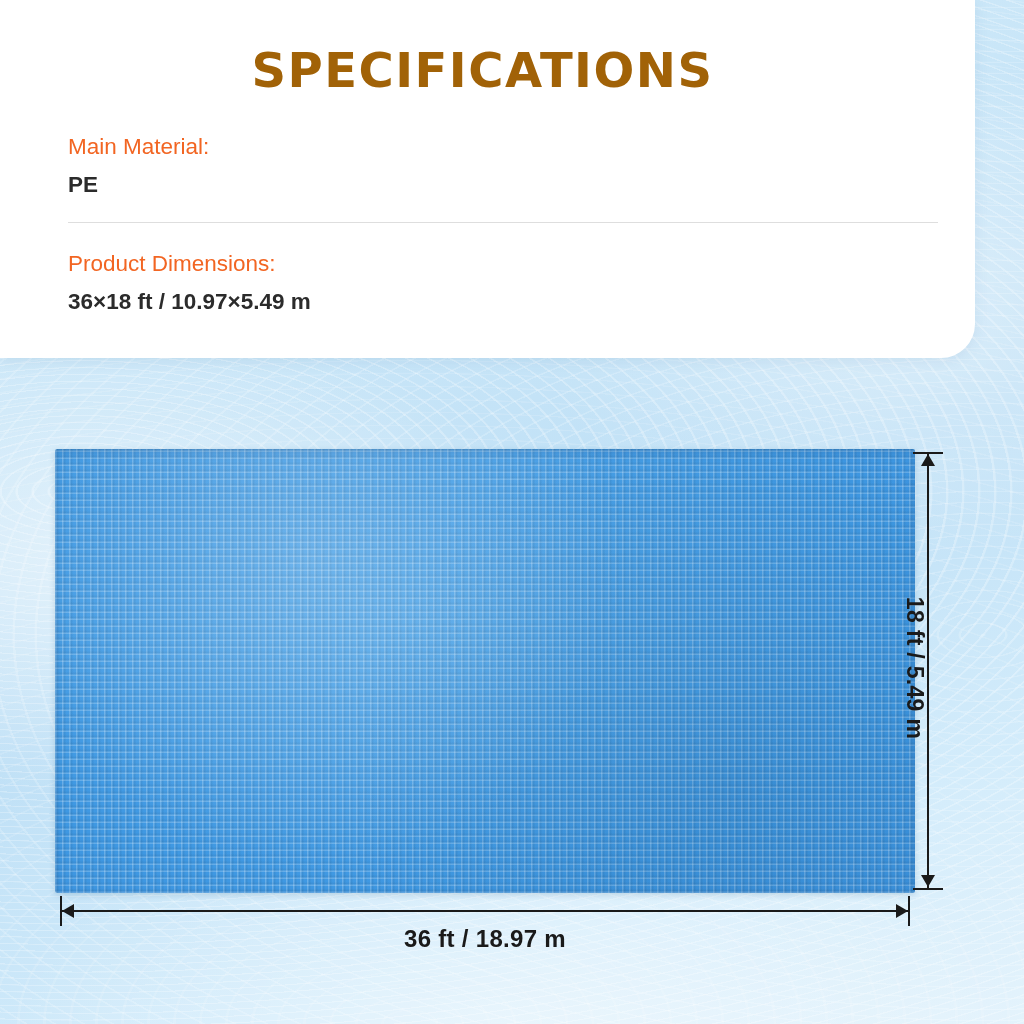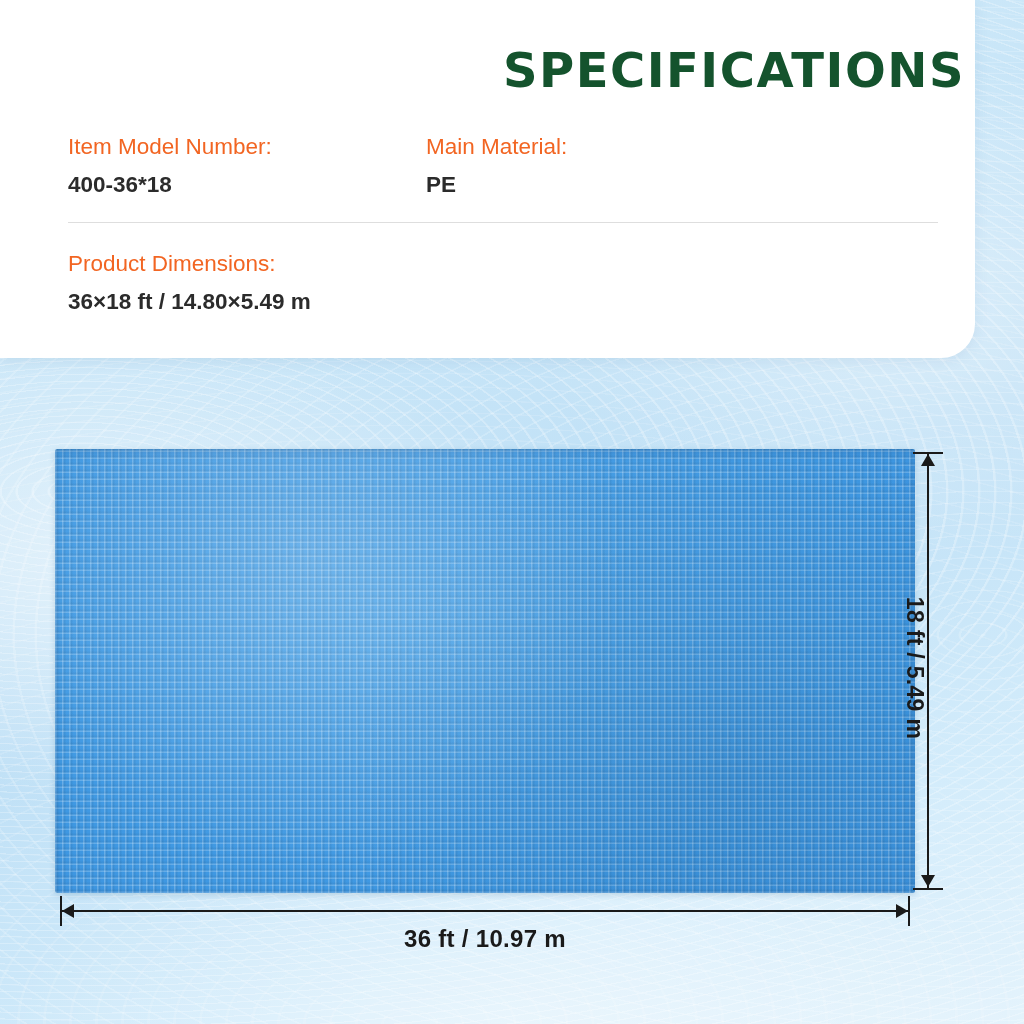--- a/index.html
+++ b/index.html
@@ -48,25 +48,25 @@
     left: 0;
     top: 0;
     width: 975px;
     height: 358px;
     background: #ffffff;
     border-bottom-right-radius: 34px;
     box-shadow: 0 2px 14px rgba(60,110,150,0.10);
     z-index: 3;
   }
   .spec-title {
-    text-align: right;
+    text-align: center;
     font-size: 48px;
     font-weight: bold;
     letter-spacing: 1.5px;
-    color: #14532d;
+    color: #a16207;
     margin: 42px 0 0 0;
     padding-right: 10px;
     font-family: "DejaVu Sans", sans-serif;
   }
 
   .spec-grid {
     margin: 34px 0 0 68px;
     width: 870px;
   }
   .spec-row {
@@ -258,40 +258,36 @@
   </div>
   <div class="dim-v-label">18 ft / 5.49 m</div>
 
   <div class="dim-h">
     <div class="cap left"></div>
     <div class="line"></div>
     <div class="arrow-l"></div>
     <div class="arrow-r"></div>
     <div class="cap right"></div>
   </div>
-  <div class="dim-h-label">36 ft / 10.97 m</div>
+  <div class="dim-h-label">36 ft / 18.97 m</div>
 </div>
 
 <div class="spec-card">
   <div class="spec-title">SPECIFICATIONS</div>
 
   <div class="spec-grid">
     <div class="spec-row row1">
-      <div class="spec-cell c1">
-        <div class="spec-label">Item Model Number:</div>
-        <div class="spec-value">400-36*18</div>
-      </div>
       <div class="spec-cell c2">
         <div class="spec-label">Main Material:</div>
         <div class="spec-value">PE</div>
       </div>
     </div>
 
     <div class="divider"></div>
 
     <div class="spec-row row2">
       <div class="spec-cell c1">
         <div class="spec-label">Product Dimensions:</div>
-        <div class="spec-value">36×18 ft / 14.80×5.49 m</div>
+        <div class="spec-value">36×18 ft / 10.97×5.49 m</div>
       </div>
     </div>
   </div>
 </div>
 
 </body></html>

